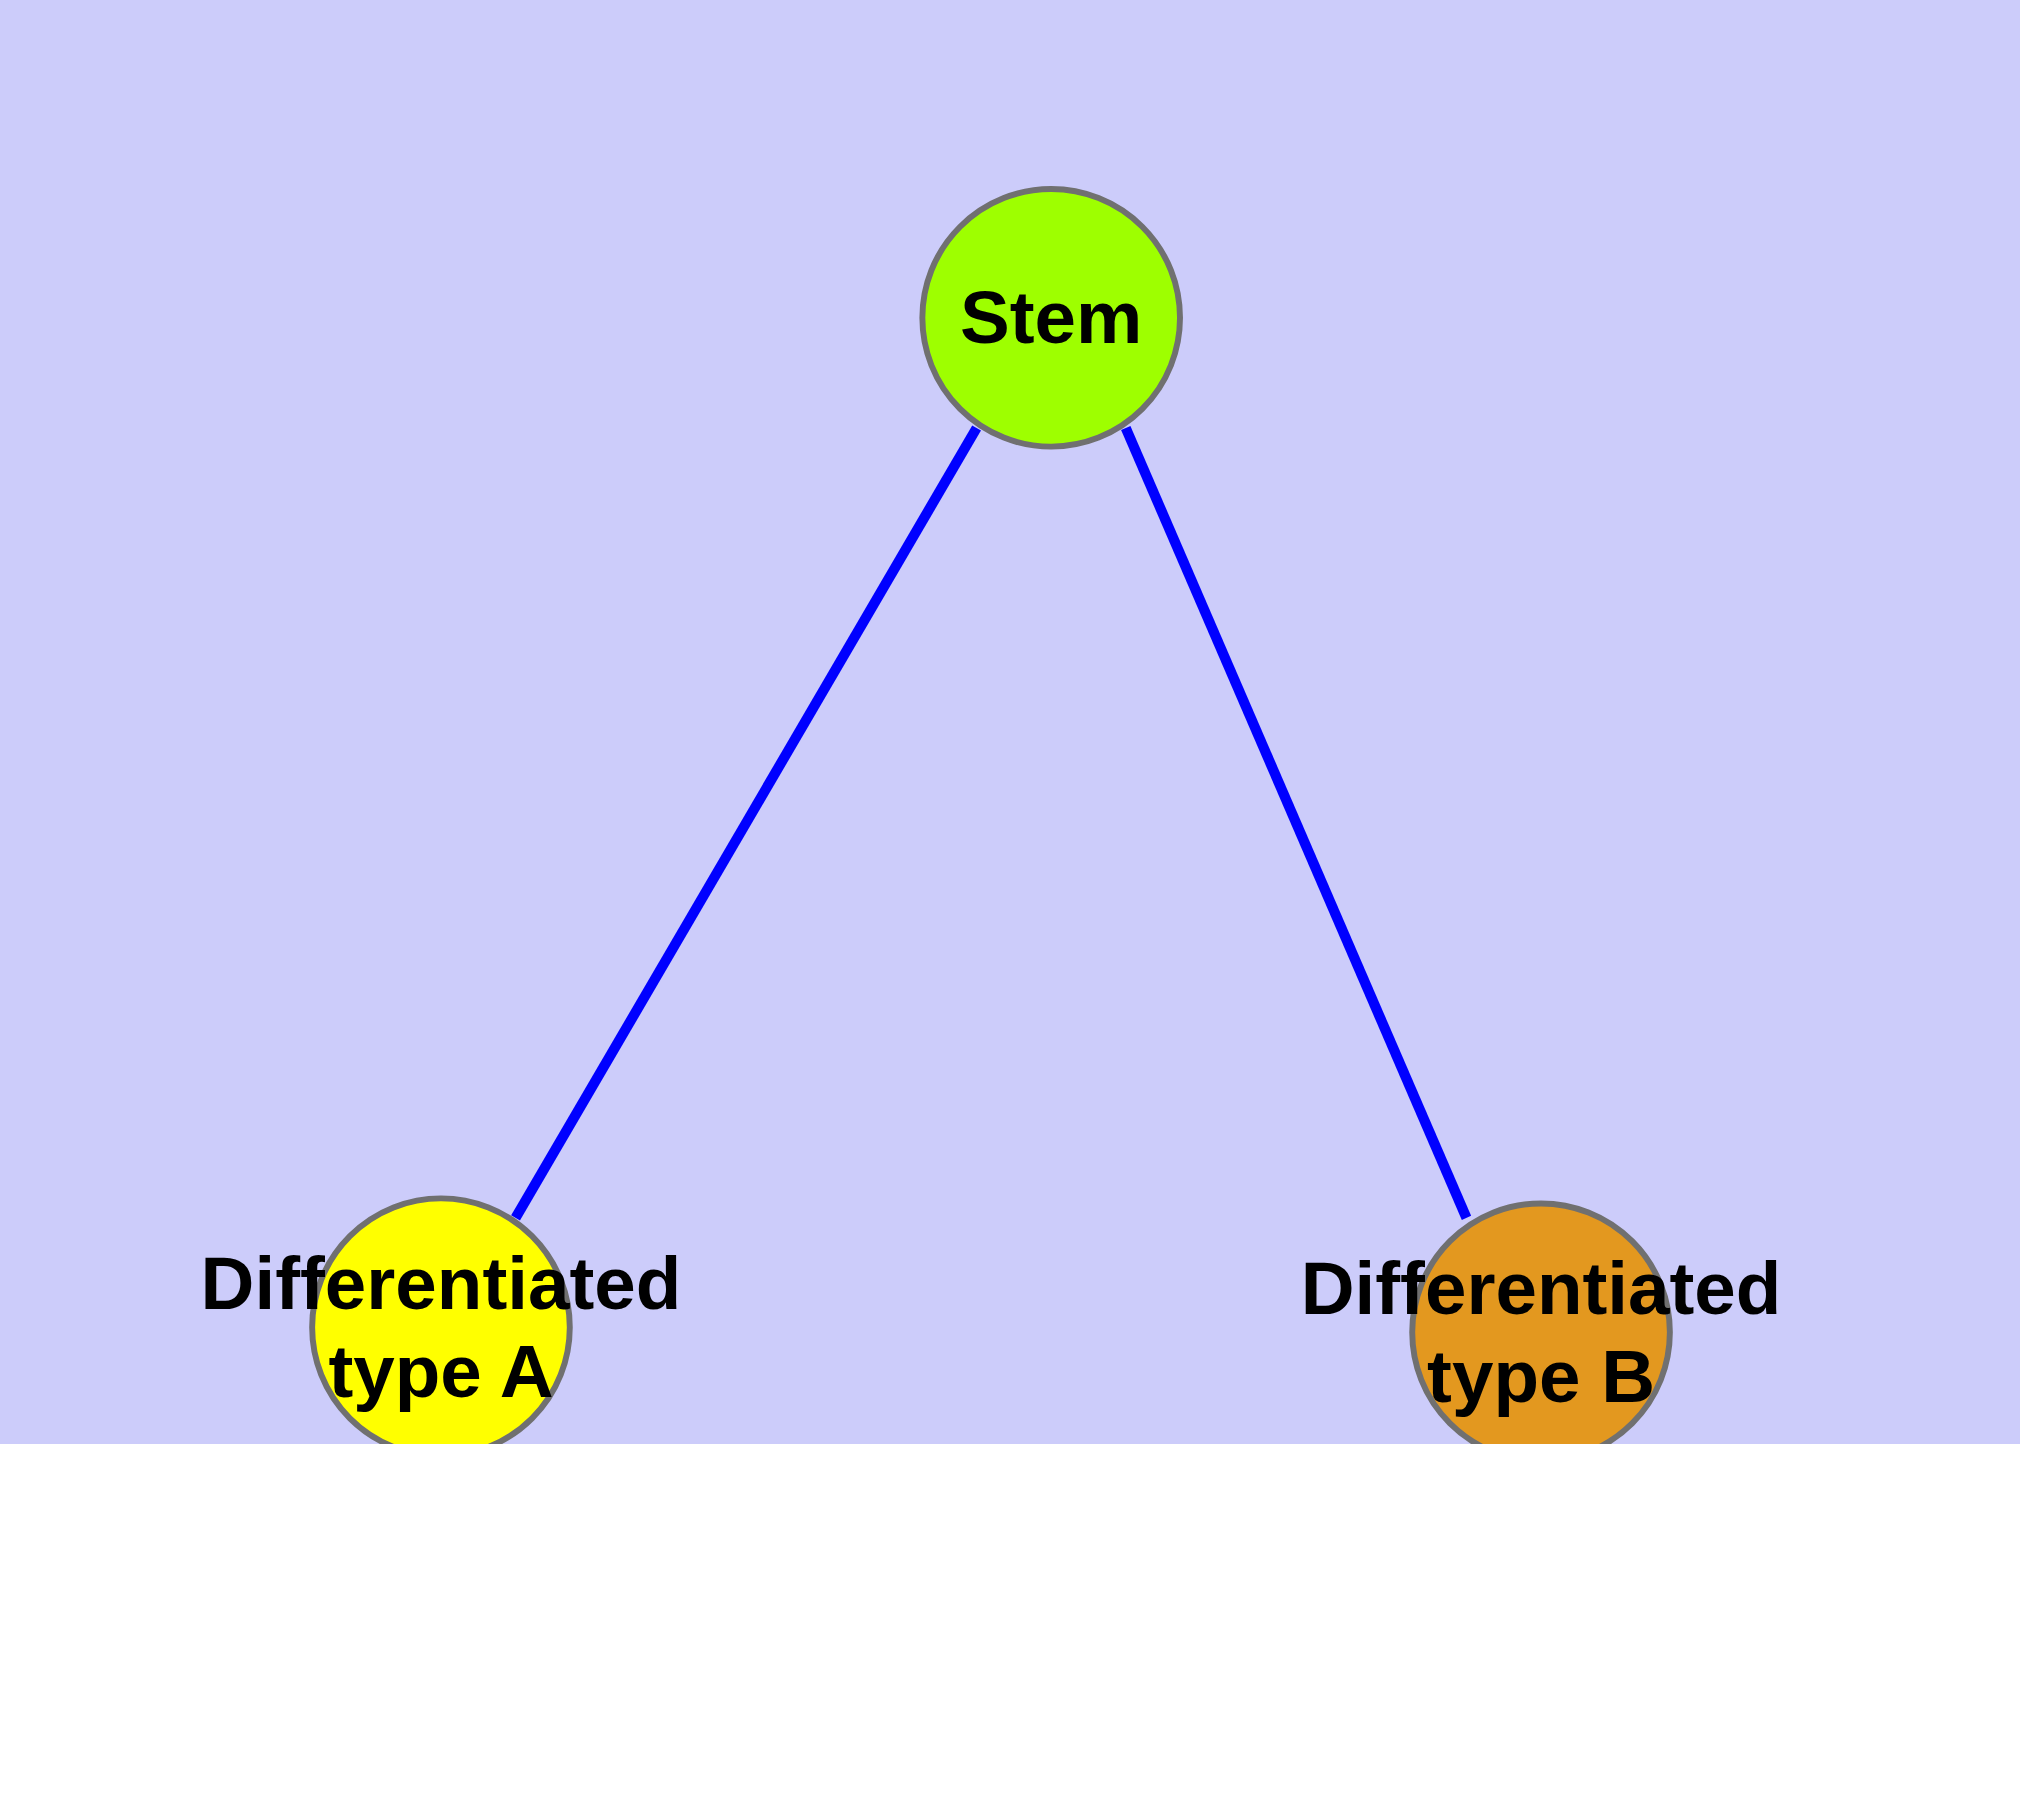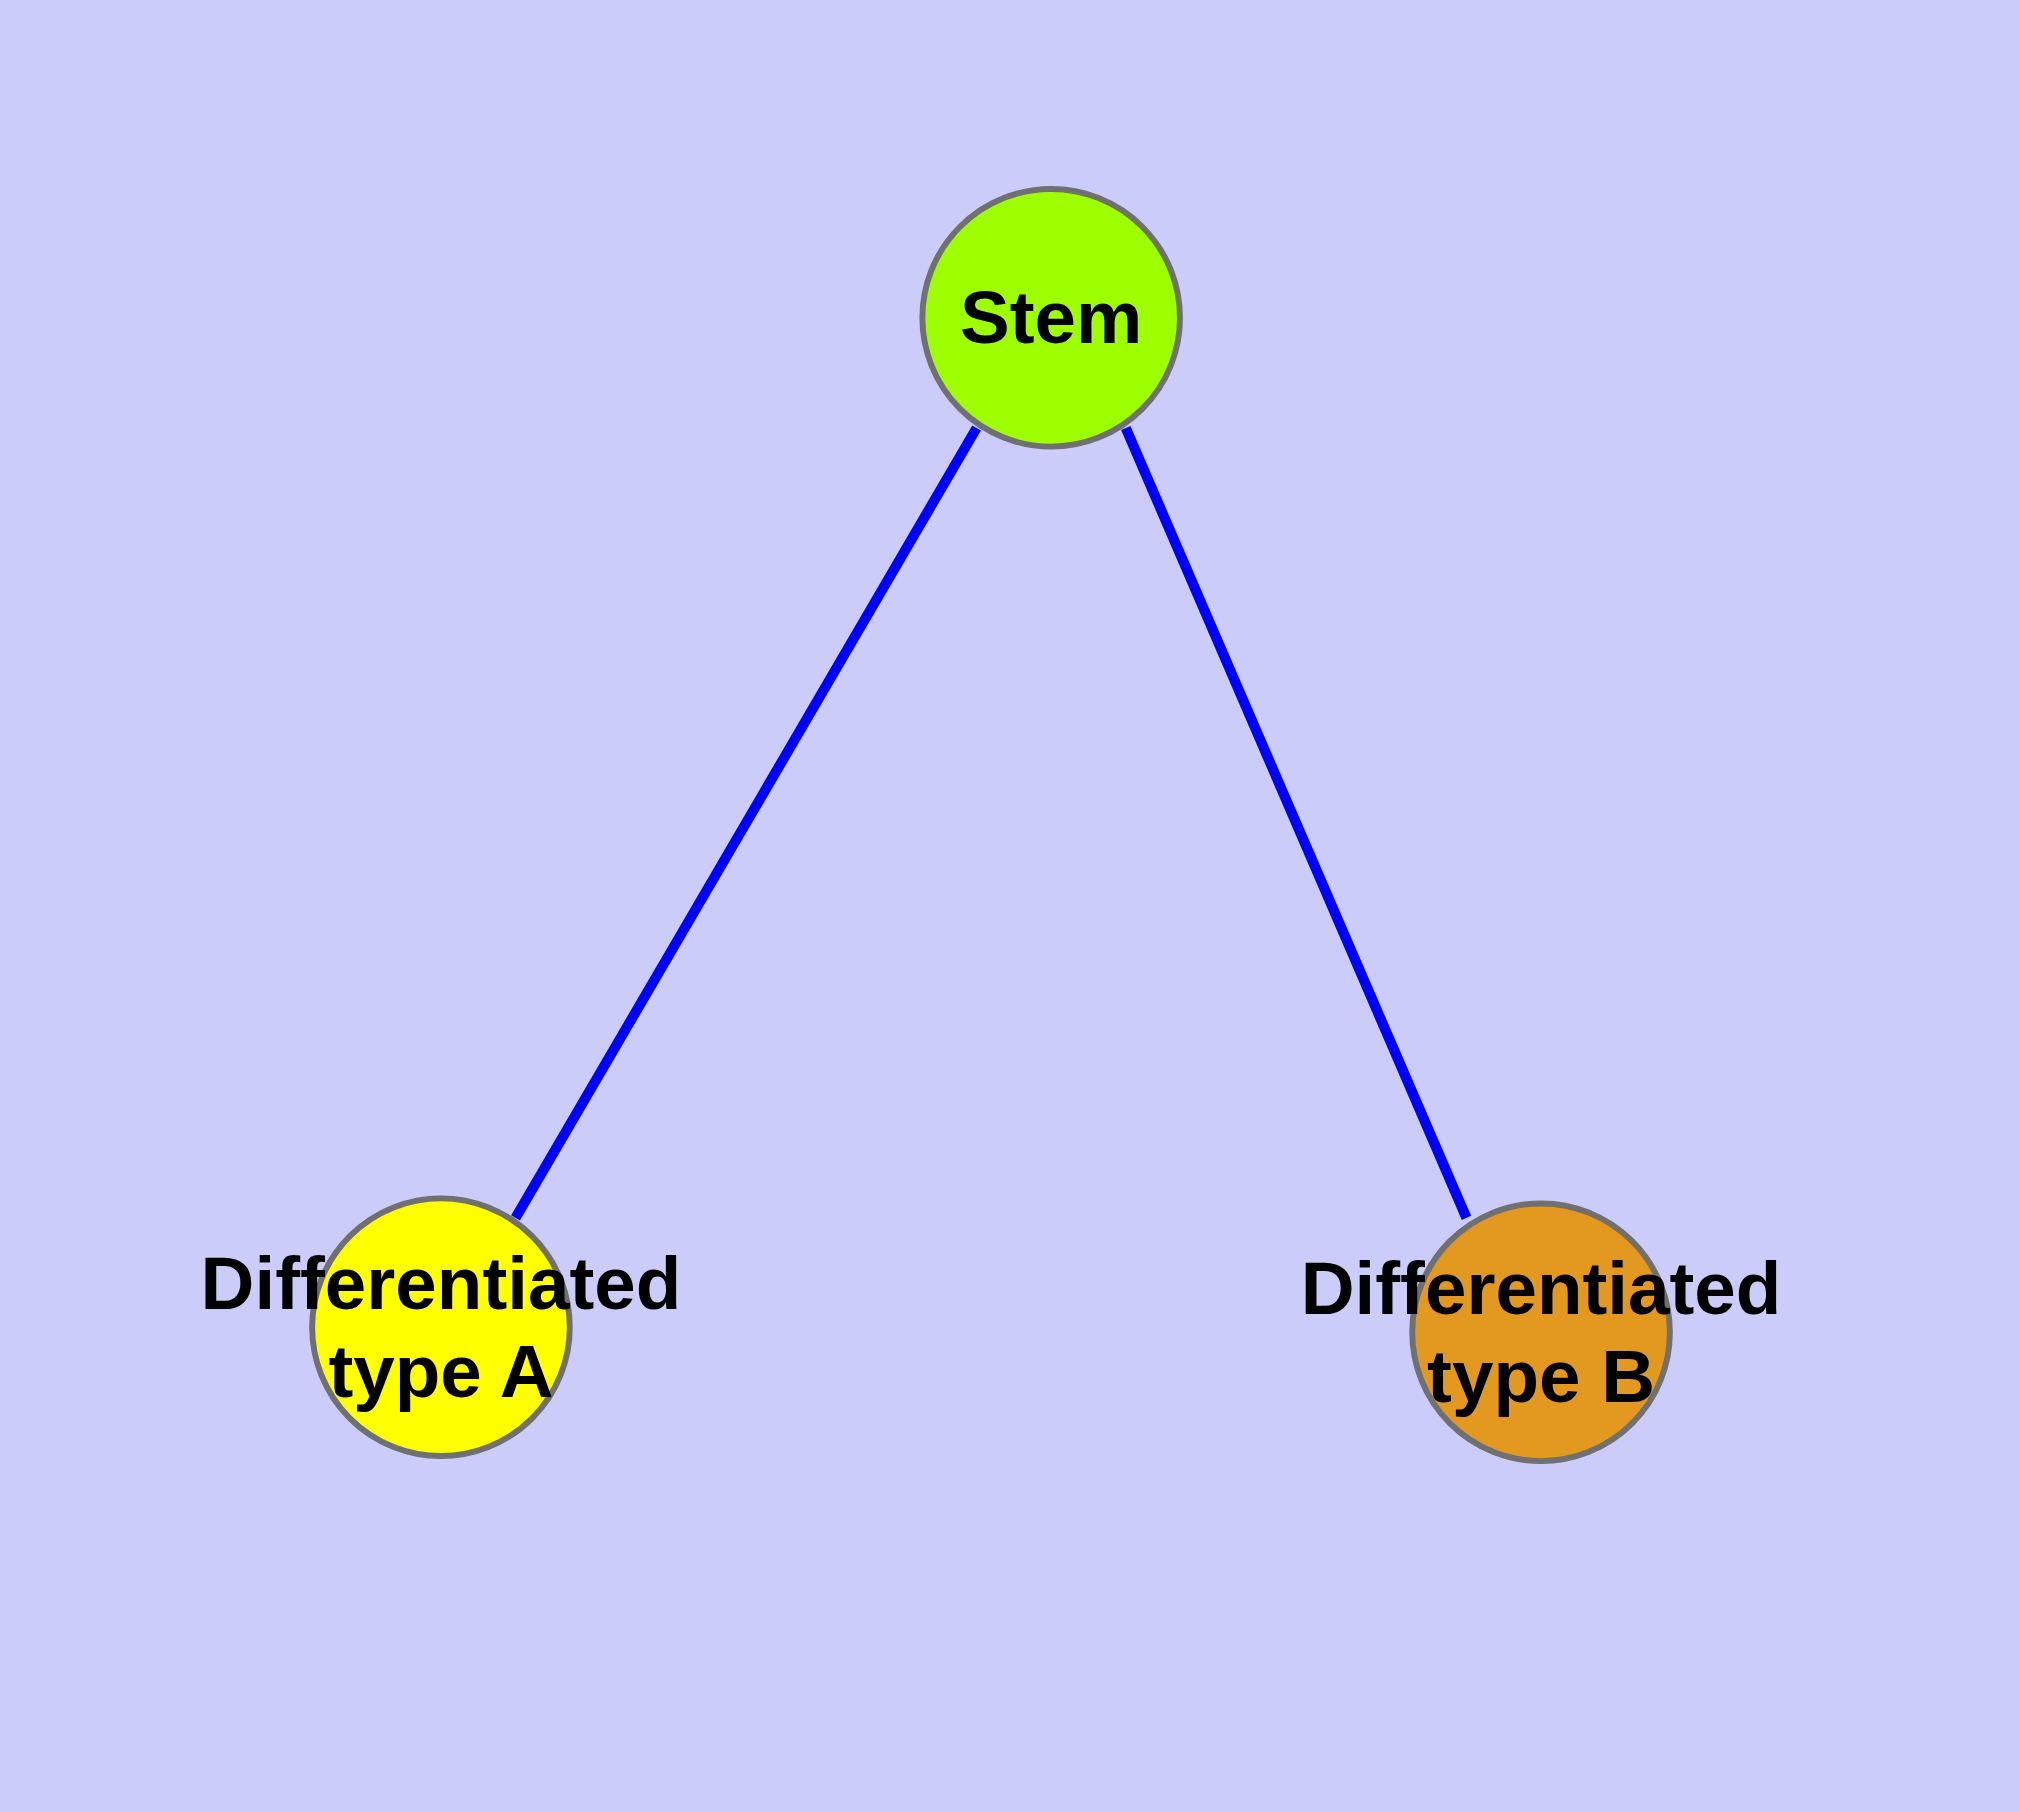--- a/index.html
+++ b/index.html
@@ -4,21 +4,21 @@
 <title>Cell Differentiation Graph</title>
 <style>
   html, body {
     margin: 0;
     padding: 0;
     background: #ffffff;
   }
   #canvas {
     position: relative;
     width: 2021px;
-    height: 1812px;
+    height: 1444px;
     overflow: hidden;
     font-family: "Liberation Sans", "DejaVu Sans", sans-serif;
   }
   #graph-svg {
     position: absolute;
     top: 0;
     left: 0;
     width: 2021px;
     height: 1812px;
     display: block;

